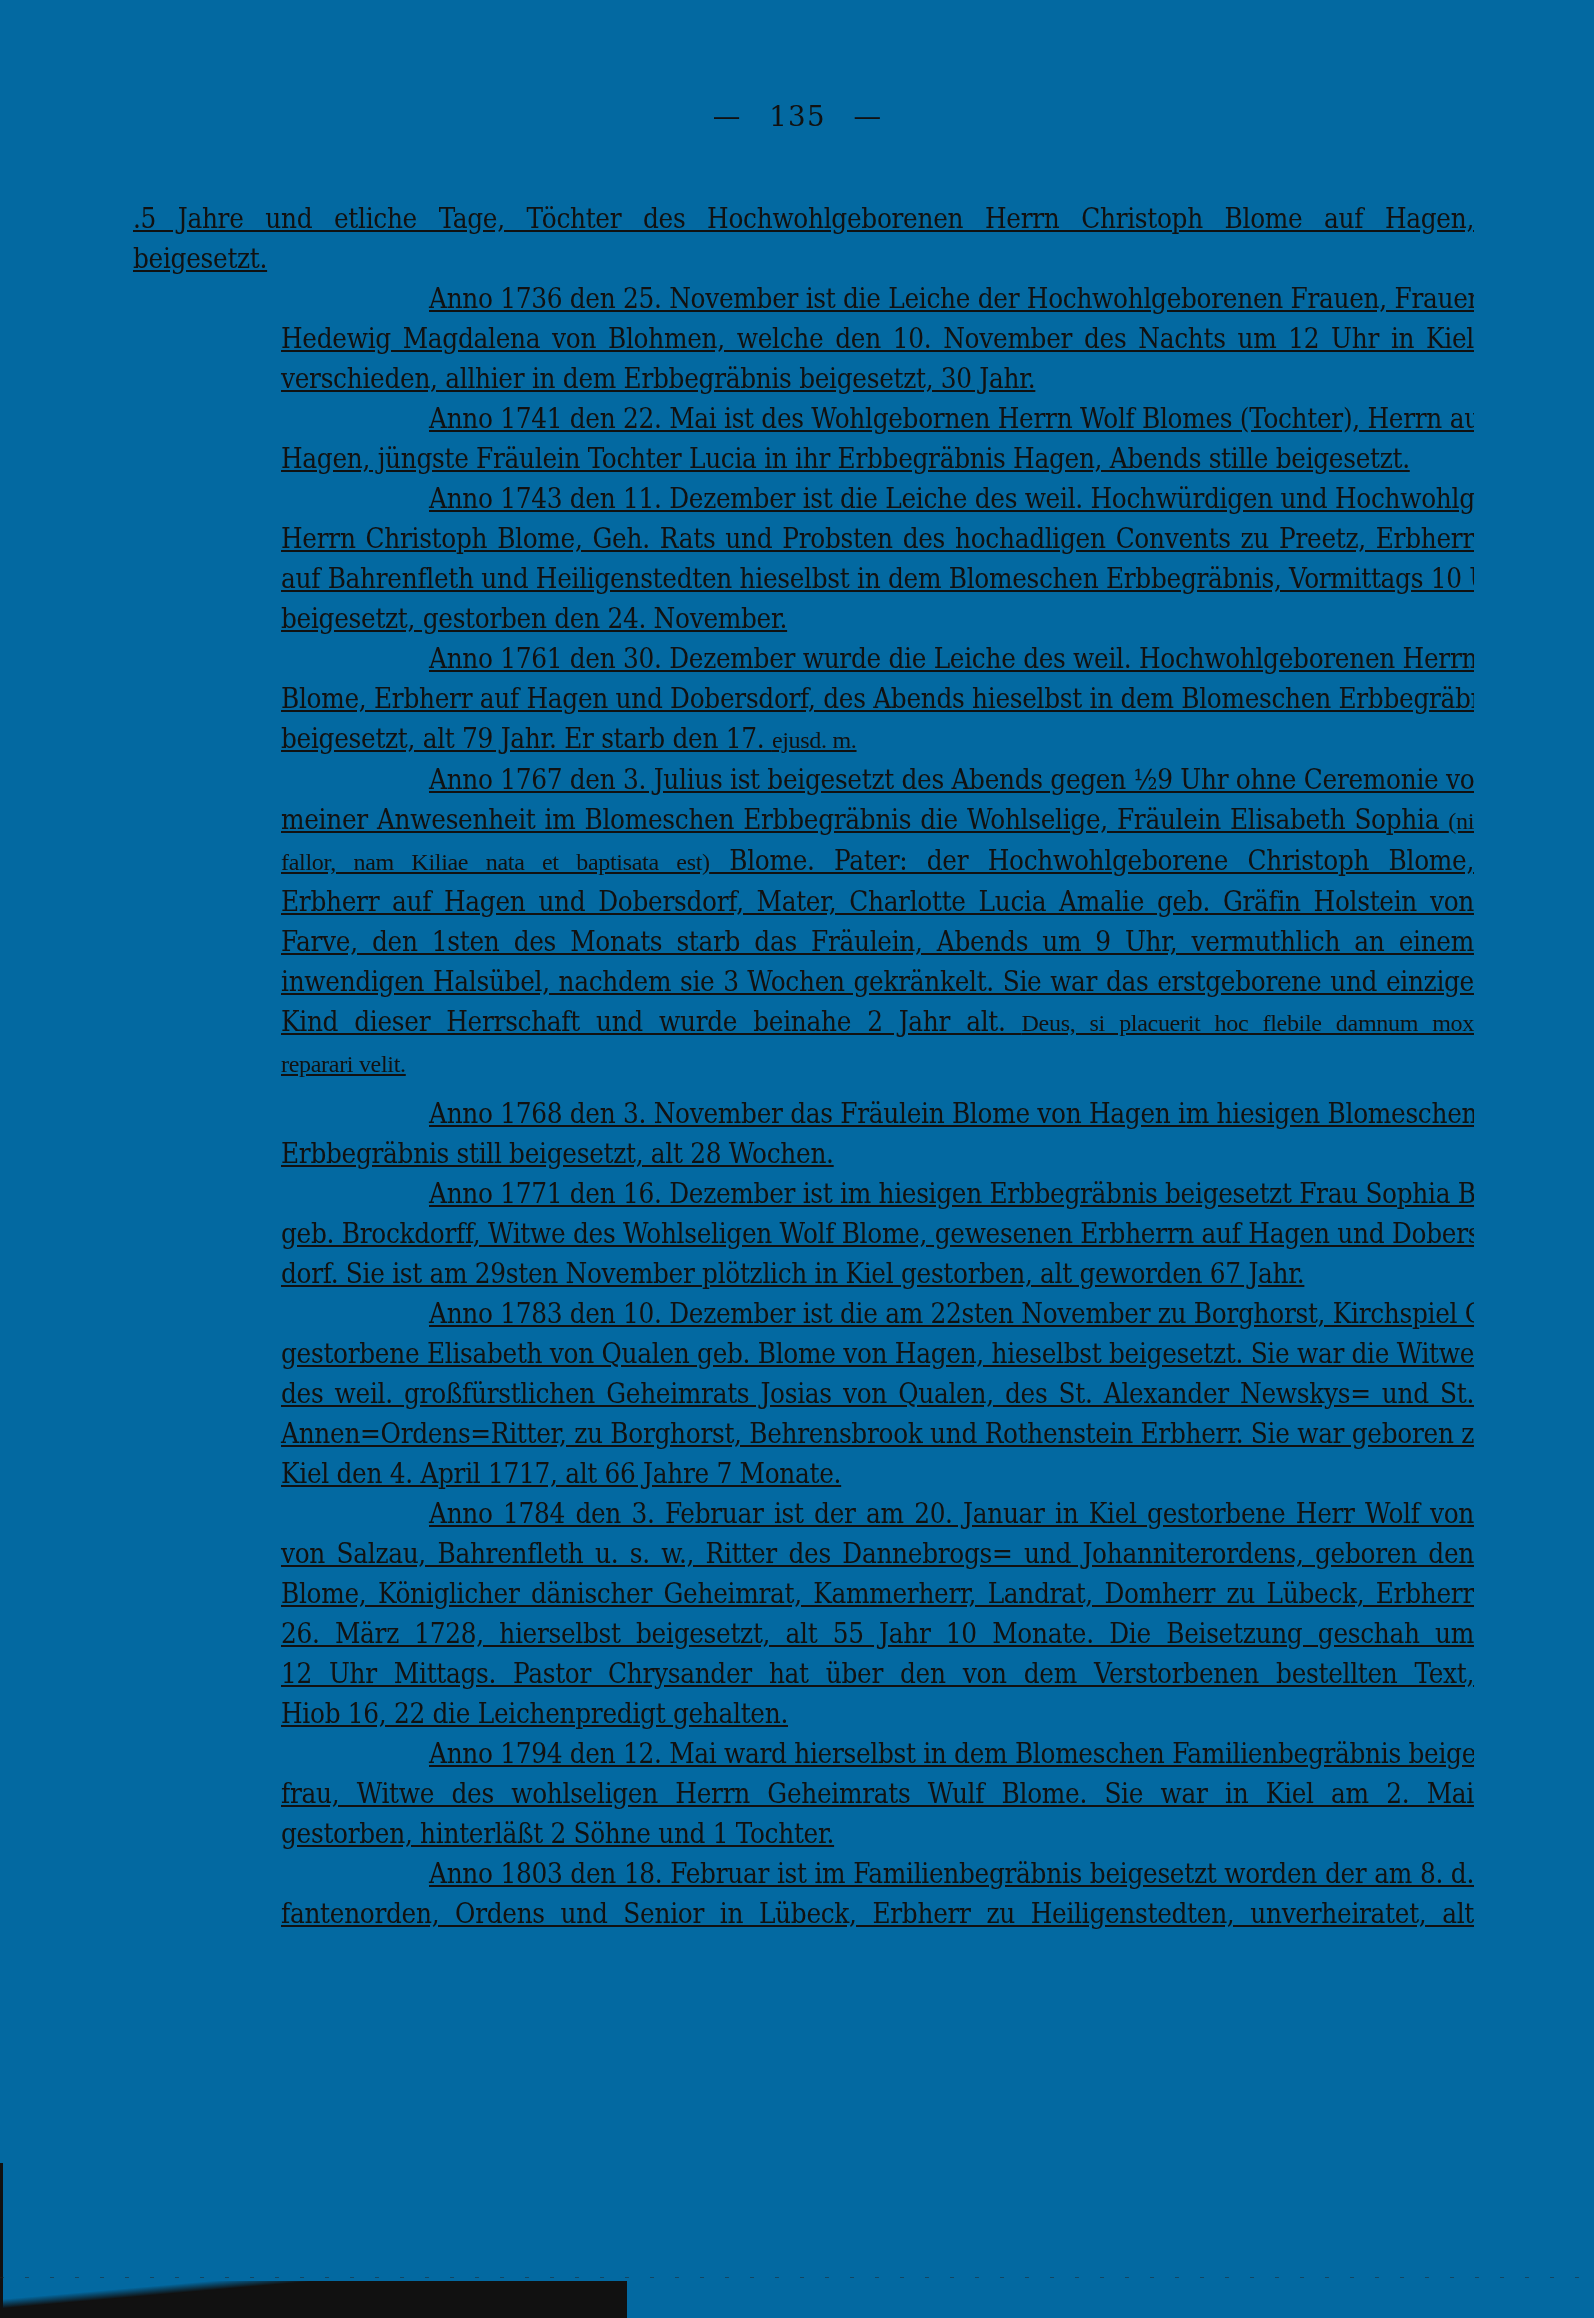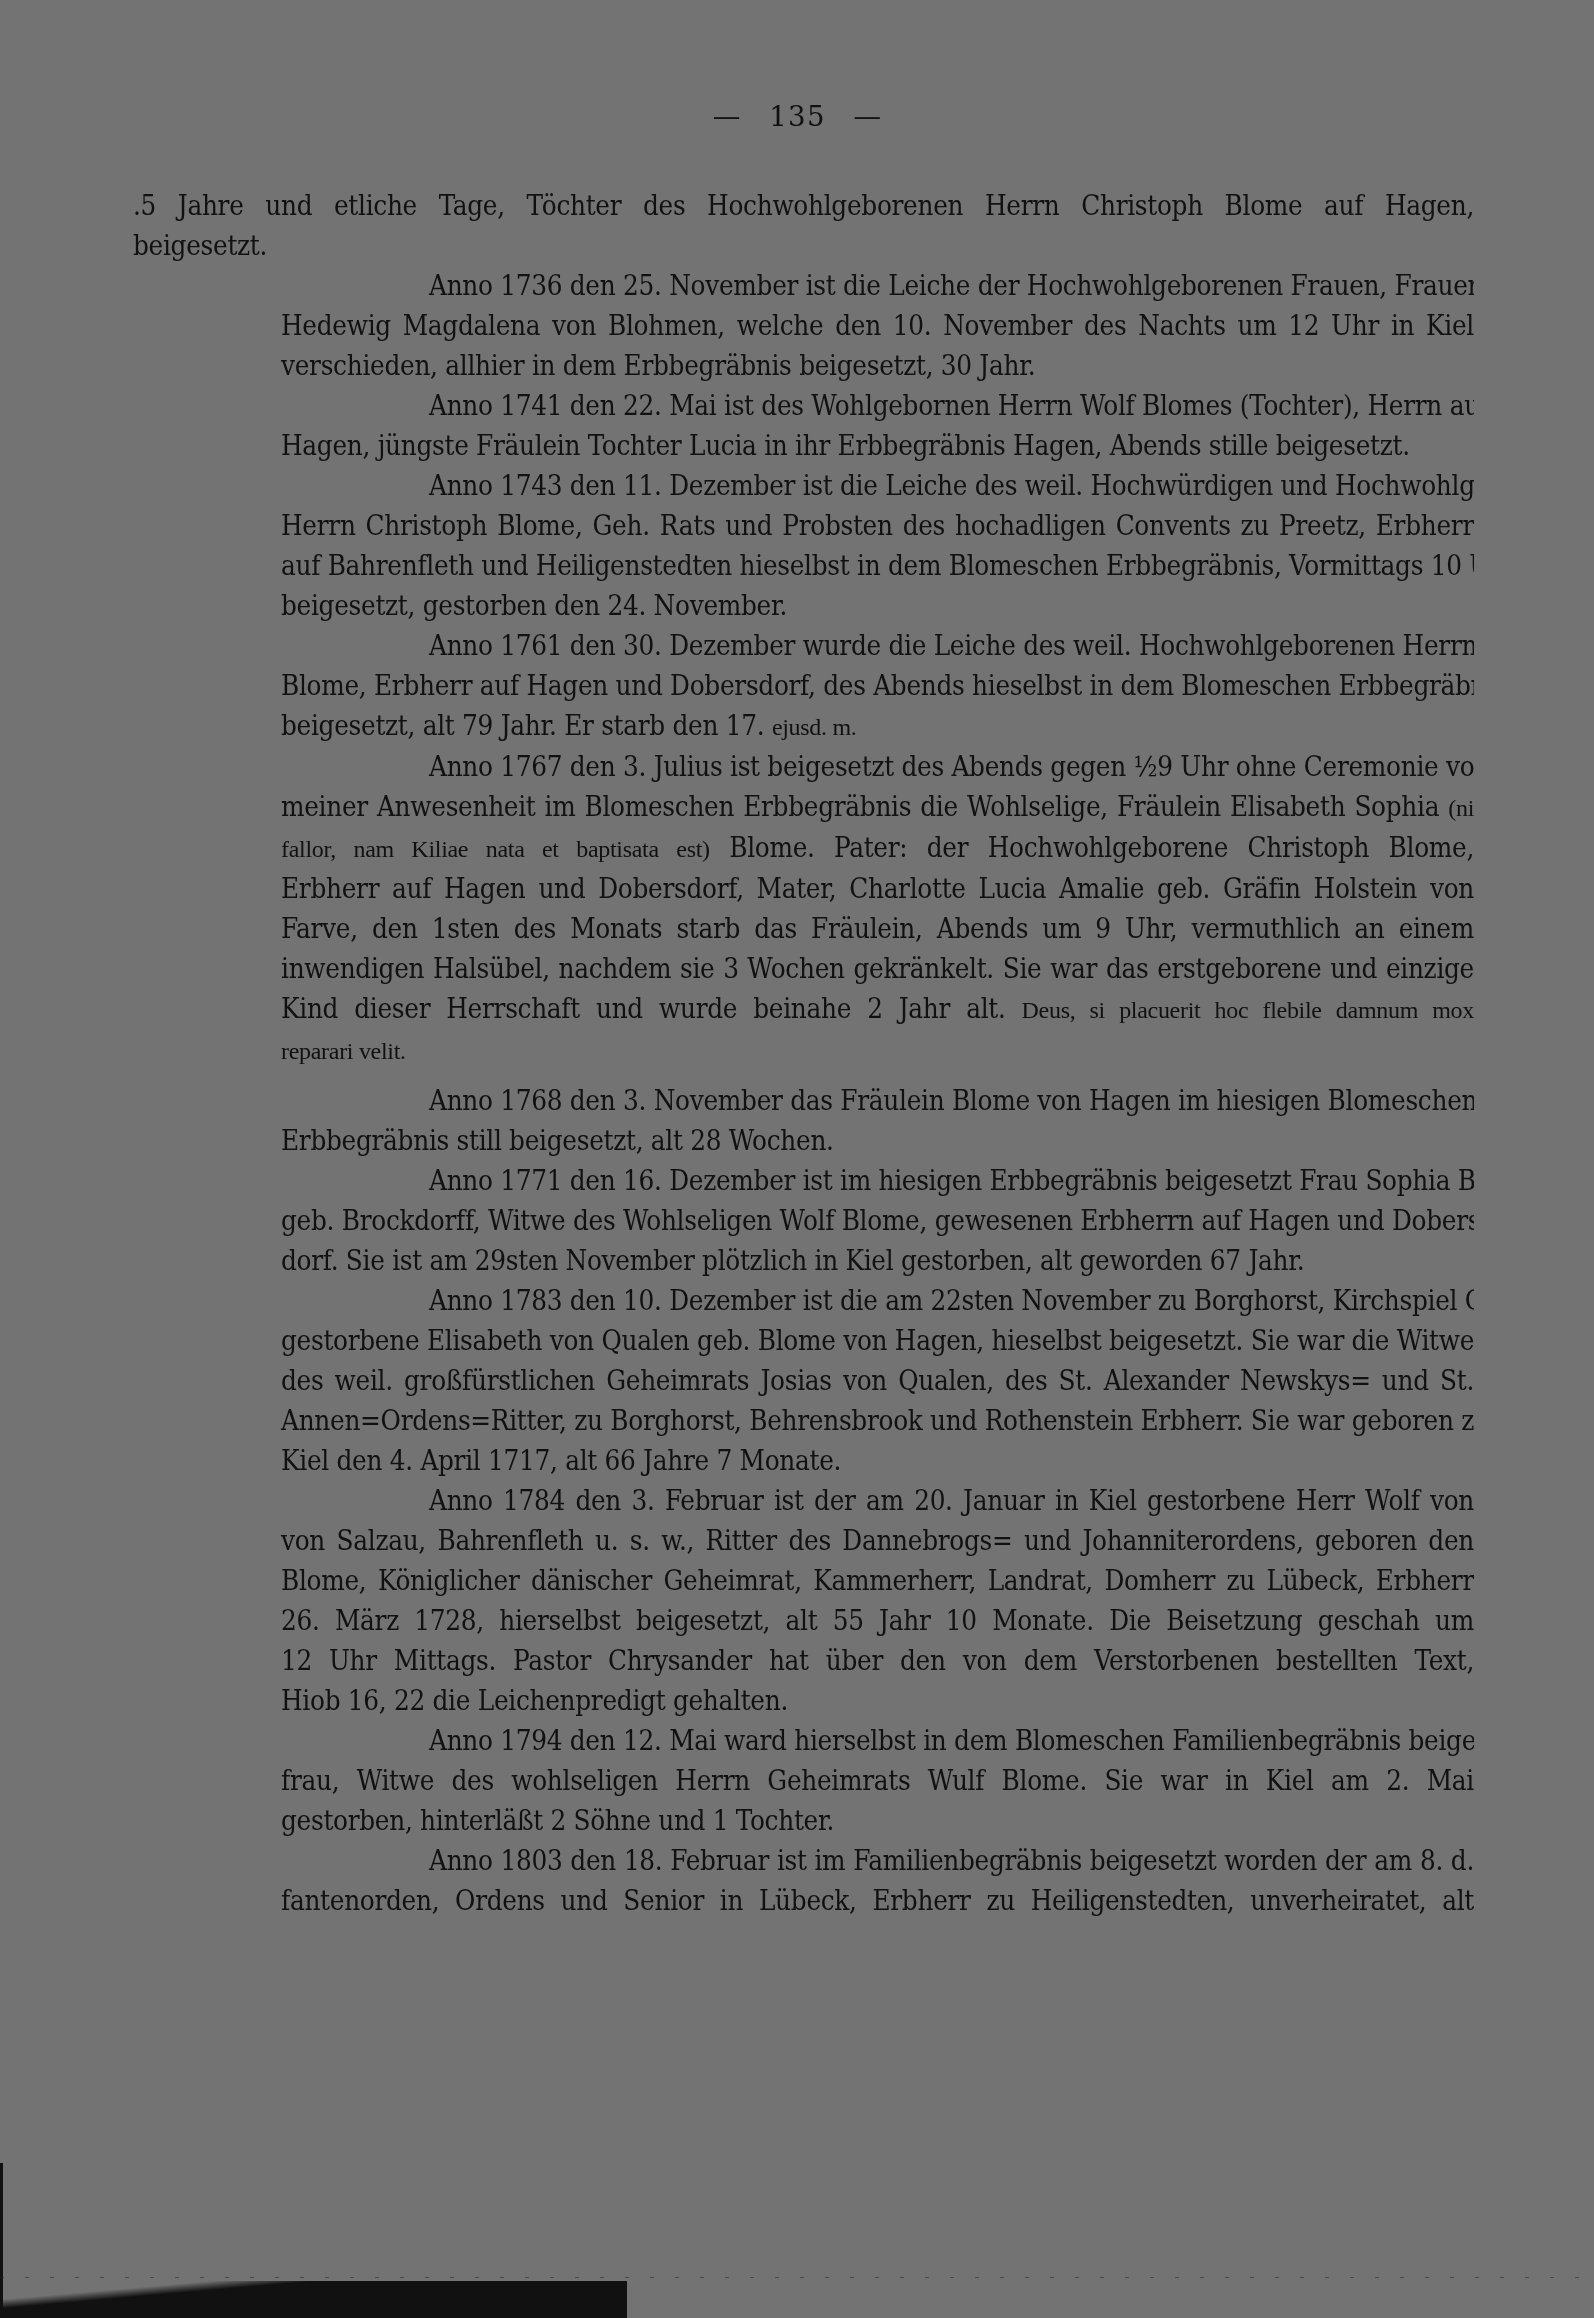--- a/index.html
+++ b/index.html
@@ -1,31 +1,32 @@
 <!DOCTYPE html>
 <html style="font-size:10px"><head>
 <meta charset="utf-8">
 <style>
   html, body { margin: 0; padding: 0; background: #ffffff; }
   body { width: 1595px; height: 2319px; position: relative; overflow: hidden; }
   .page {
     position: absolute; left: 0; top: 0; width: 1595px; height: 2319px;
-    background: #737373; color: #111111;
+    background: #0369a1; color: #111111;
     font-family: "DejaVu Serif", "Liberation Serif", serif;
   }
   .page-number {
     position: absolute; top: 100px; left: 0; width: 1595px; text-align: center;
     font-size: 27.6px; letter-spacing: 1.3px;
   }
   .page-number .dash { display: inline-block; margin: 0 17.6px; }
   .body-text {
-    position: absolute; left: 133px; top: 186px; width: 1341px;
+    position: absolute; left: 133px; top: 199px; width: 1341px;
     font-size: 27.6px; line-height: 40px; text-align: justify;
     font-family: "DejaVu Serif", "Liberation Serif", serif;
     font-stretch: condensed;
+    text-decoration: underline;
   }
   .para { margin: 0; text-indent: 0; }
   .para.indent { text-indent: 148px; }
   .para .line { display: block; text-align: justify; text-align-last: justify; white-space: nowrap; overflow: hidden; letter-spacing: -0.3px; }
   .para .line.last { text-align-last: left; }
   .latin { font-family: "Liberation Serif", "DejaVu Serif", serif; font-size: 24px; }
   .footer-edge {
     position: absolute; left: 0; top: 2275px; width: 1595px; height: 43px;
   }
   .footer-edge .rule { position: absolute; left: 0; top: 1.9px; width: 1595px; height: 1.3px; background: repeating-linear-gradient(90deg,#222 0 3.8px, transparent 3.8px 25px); opacity: .5; }

